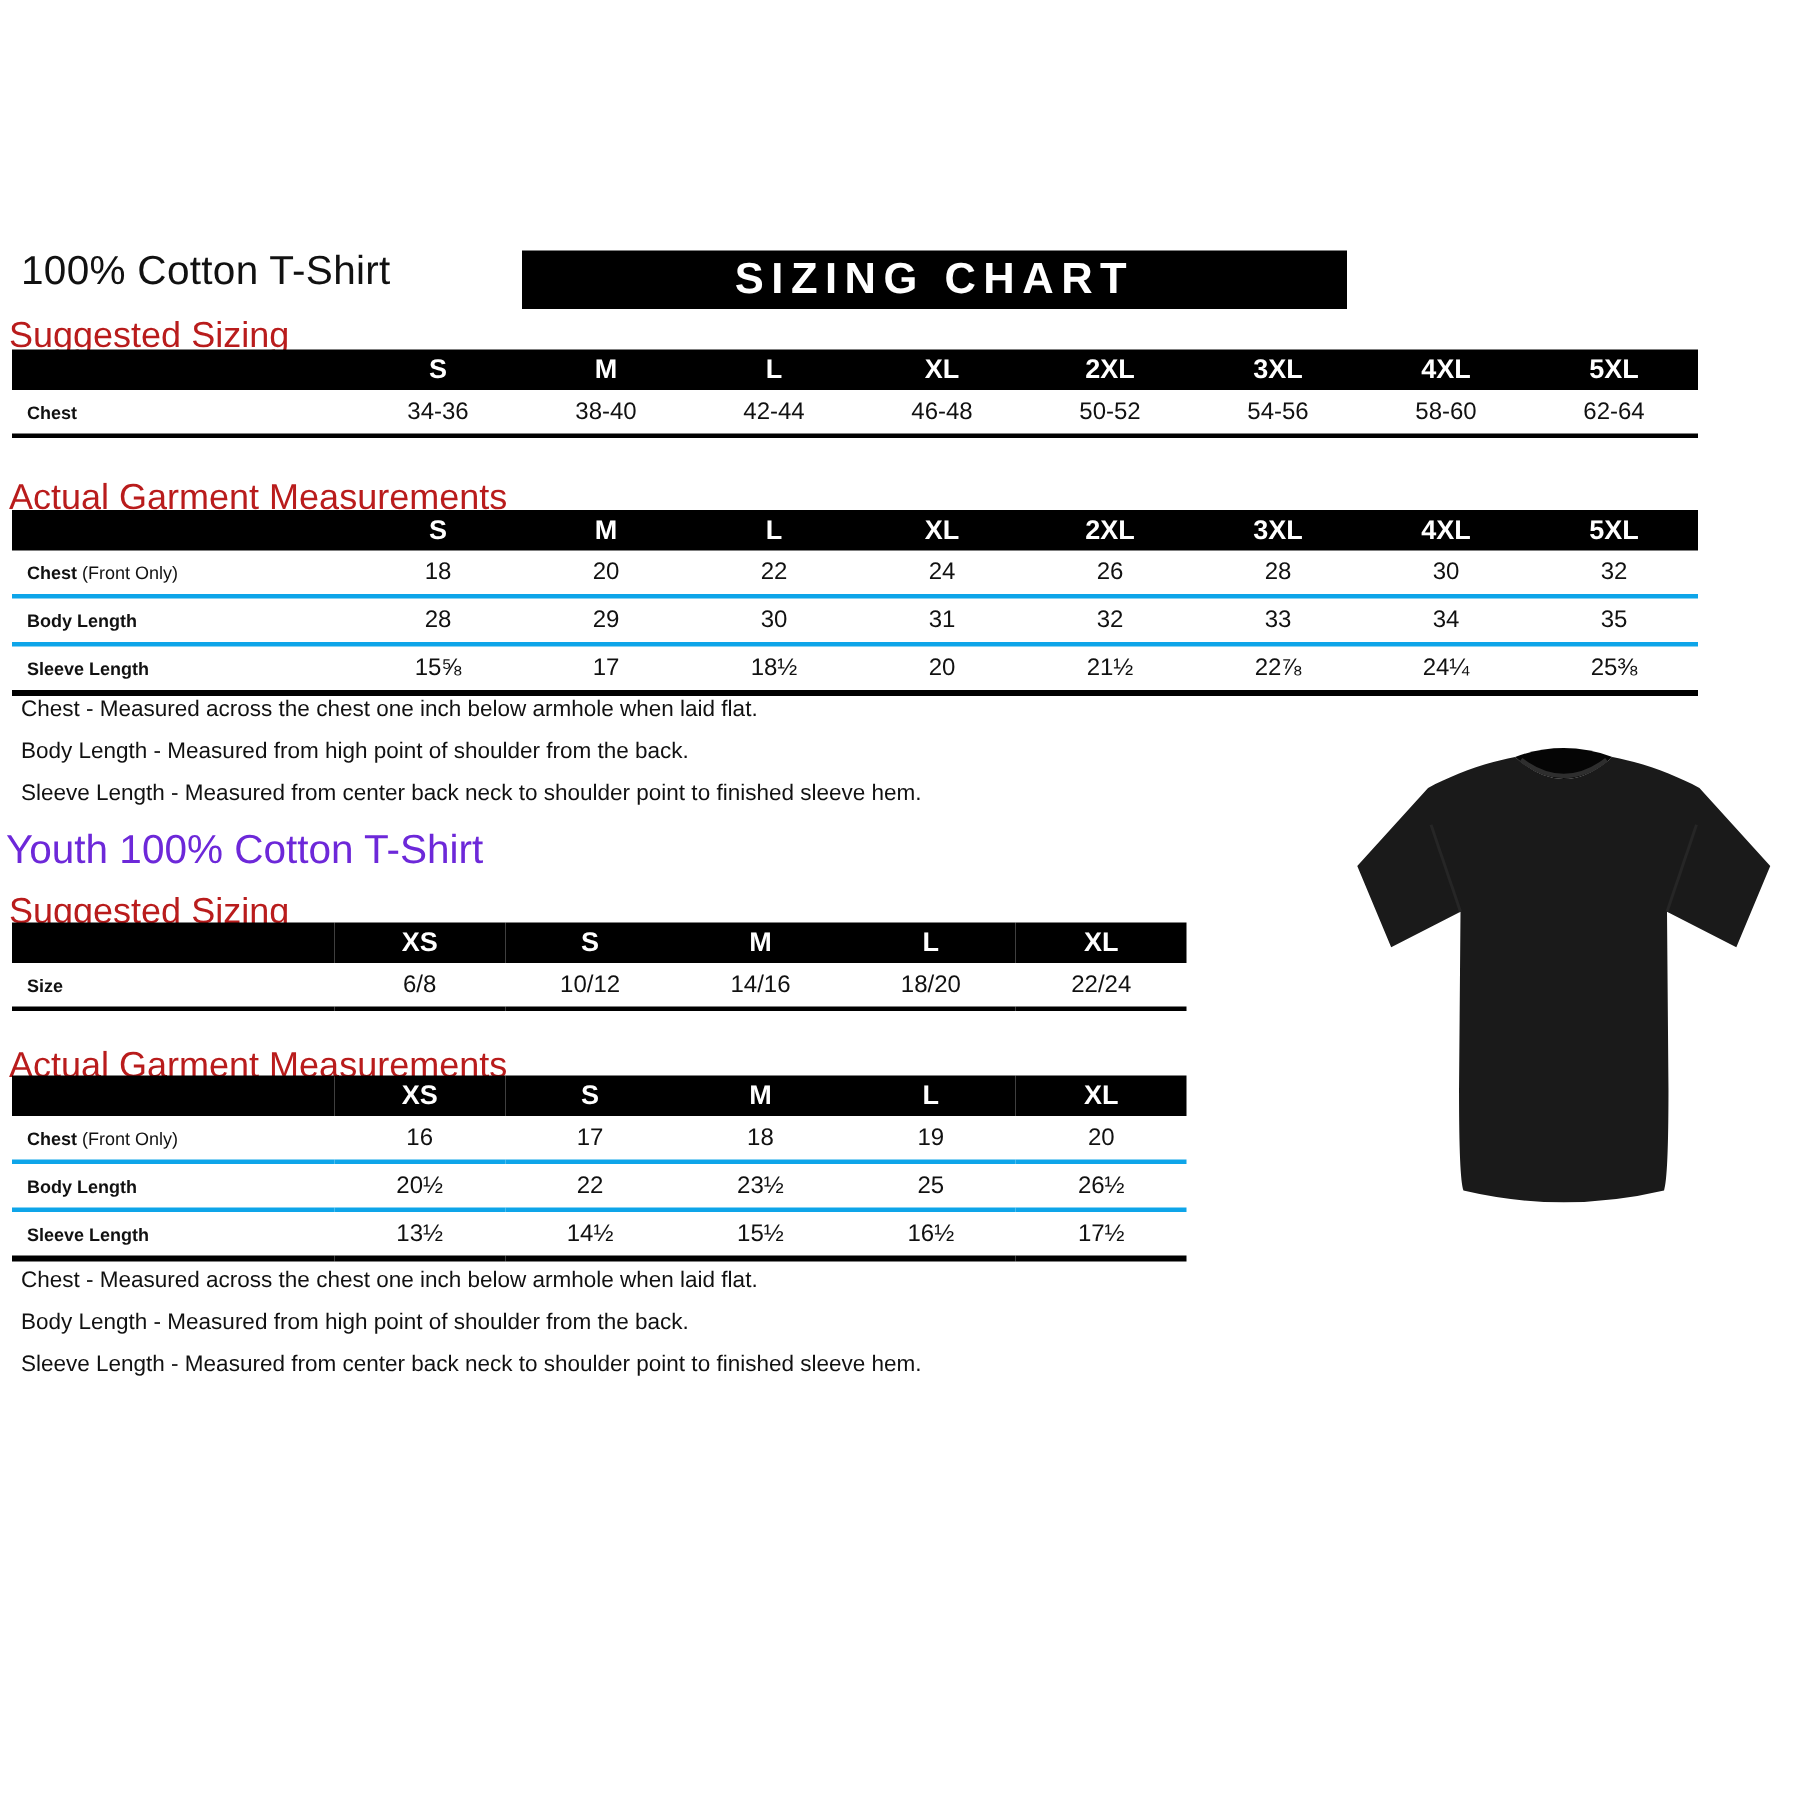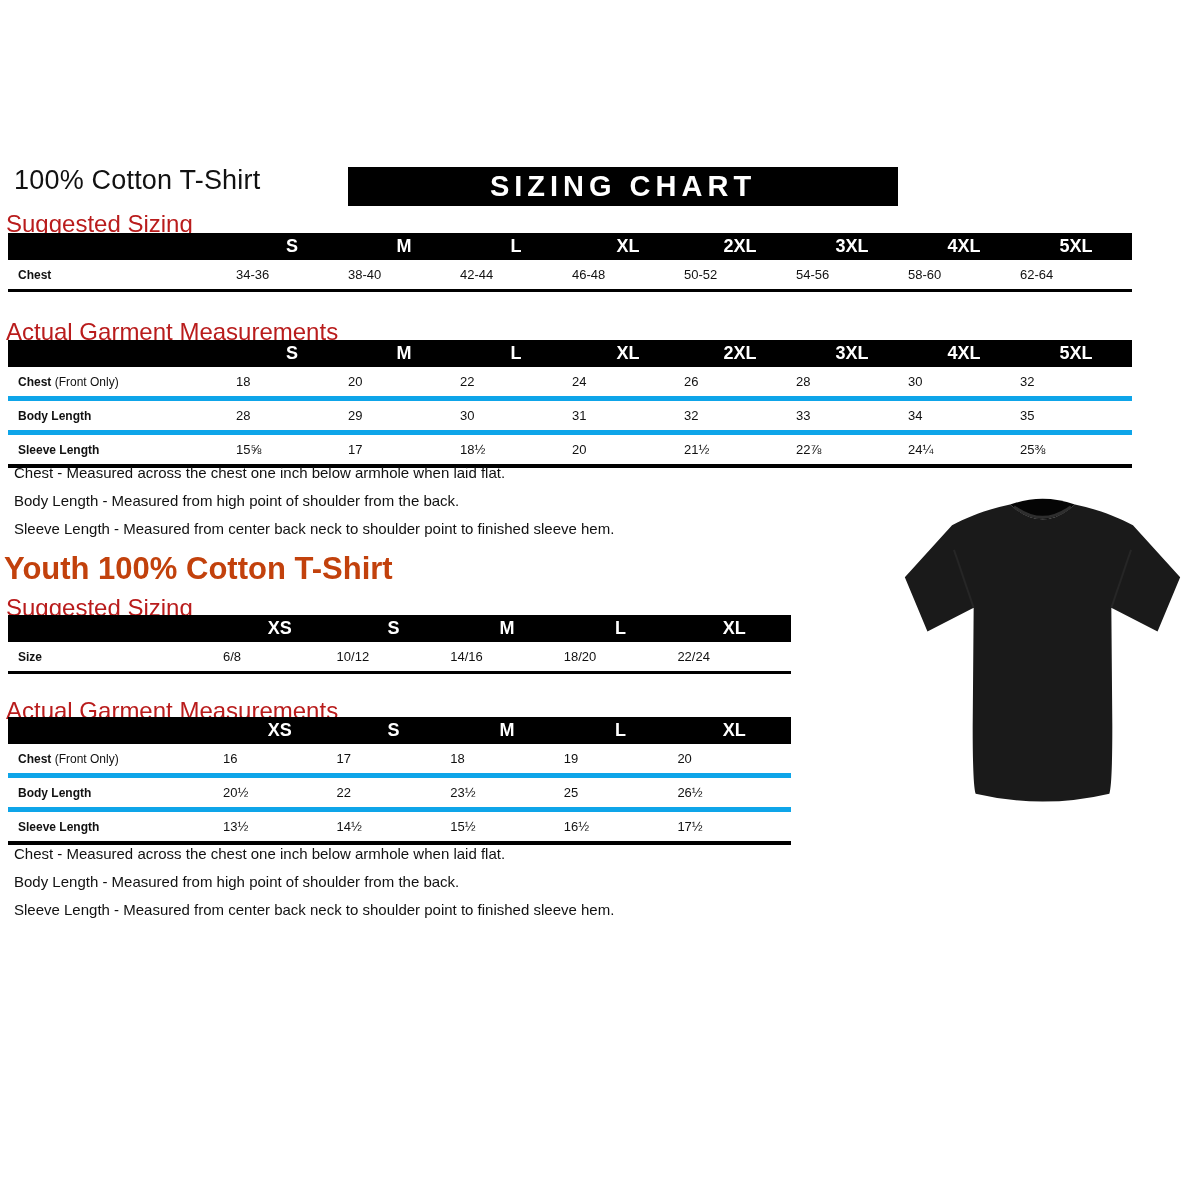--- a/index.html
+++ b/index.html
@@ -8,34 +8,34 @@
     background:#ffffff;color:#000;
     font-family:"Liberation Sans", sans-serif;
   }
   .abs{position:absolute}
   .page-title{font-size:27px;letter-spacing:.2px;color:#111}
   .banner{
     background:#000000;color:#fff;display:flex;align-items:center;justify-content:center;
     font-weight:bold;font-size:29px;letter-spacing:5px;
   }
   .section-label{font-size:24px;color:#b91c1c}
-  .youth-title{font-size:31px;font-weight:bold;color:#c2410c}
+  .youth-title{font-size:27px;font-weight:normal;color:#6d28d9}
   table{border-collapse:collapse;table-layout:fixed}
   thead th{
     background:#000;color:#fff;font-weight:bold;font-size:18px;
     height:27px;text-align:center;padding:0;
   }
-  tbody td{font-size:13px;text-align:left;height:29px;padding:0;color:#111}
+  tbody td{font-size:16px;text-align:center;height:29px;padding:0;color:#111}
   tbody th{font-size:12px;text-align:left;font-weight:normal;padding:0 0 0 10px;white-space:nowrap;color:#111}
   tbody th b{font-weight:bold}
   .w-adult .label-col{width:228px}
   .w-youth .label-col{width:215px}
   .bb3{border-bottom:3px solid #000}
   .bb4{border-bottom:4px solid #000}
-  table.sep tbody tr + tr{border-top:5px solid #0ea5e9}
+  table.sep tbody tr + tr{border-top:3px solid #0ea5e9}
   .note{font-size:15px;color:#111}
   .tshirt-wrap svg{display:block;width:100%;height:100%}
 </style>
 </head>
 <body>
 
 <div class="abs page-title" style="left:14px;top:165px">100% Cotton T-Shirt</div>
 
 <div class="abs banner" style="left:348px;top:167px;width:550px;height:39px">SIZING CHART</div>
 

